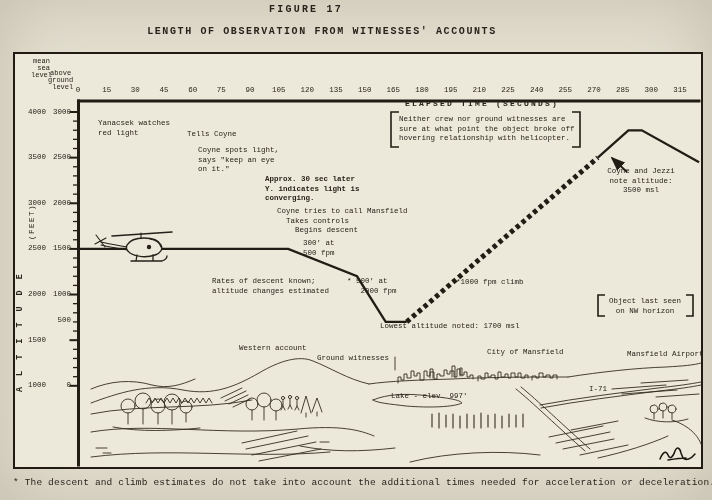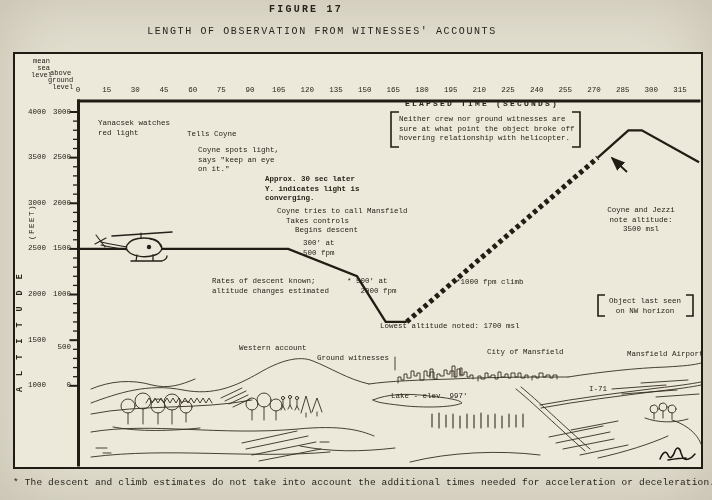--- a/index.html
+++ b/index.html
@@ -2,21 +2,21 @@
 <html><head>
 <meta charset="utf-8">
 <style>
   html,body{margin:0;padding:0;background:#cfccc0;}
   .page{position:relative;width:712px;height:500px;background:#e4e0d1;overflow:hidden;
         font-family:"Liberation Mono","DejaVu Sans Mono",monospace;color:#29241b;
         box-shadow:inset 0 0 70px rgba(110,100,78,.28);}
   .fig-label{position:absolute;top:4px;left:0;width:612px;text-align:center;
              font-size:10px;font-weight:bold;letter-spacing:2.2px;}
   .fig-title{position:absolute;top:26px;left:0;width:644px;text-align:center;
-             font-size:10px;font-weight:normal;letter-spacing:1.6px;}
+             font-size:10px;font-weight:bold;letter-spacing:1.6px;}
   .outer-box{position:absolute;left:13px;top:52px;width:690px;height:417px;
              border:2.5px solid #211c13;background:#ece8da;box-sizing:border-box;}
   svg.overlay{position:absolute;left:0;top:0;pointer-events:none;}
   .elapsed-title{position:absolute;left:376px;top:63px;width:212px;text-align:center;
                  font-size:8px;font-weight:bold;letter-spacing:2.2px;margin-top:36px;}
   .col-hdr{position:absolute;font-size:7px;line-height:7.2px;white-space:pre;text-align:center;}
   .time-tick{position:absolute;top:86px;transform:translateX(-50%);font-size:7.5px;}
   .alt-col{position:absolute;top:0;height:500px;}
   .alt-label{position:absolute;right:0;font-size:7.5px;line-height:9px;}
   #alt-word{position:absolute;left:15px;top:392px;transform:rotate(-90deg);transform-origin:0 0;
@@ -196,21 +196,21 @@
       <span class="alt-label" style="top: 290.04px;">2000</span>
       <span class="alt-label" style="top: 335.675px;">1500</span>
       <span class="alt-label" style="top: 381.31px;">1000</span>
     </div>
   <div id="alt-col-agl" class="alt-col" style="left:50px;width:21px;">
       <span class="alt-label" style="top: 107.5px;">3000</span>
       <span class="alt-label" style="top: 153.135px;">2500</span>
       <span class="alt-label" style="top: 198.77px;">2000</span>
       <span class="alt-label" style="top: 244.405px;">1500</span>
       <span class="alt-label" style="top: 290.04px;">1000</span>
-      <span class="alt-label" style="top: 343px;">500</span>
+      <span class="alt-label" style="top: 316px;">500</span>
       <span class="alt-label" style="top: 381.31px;">0</span>
     </div>
   <div id="alt-word">ALTITUDE</div>
   <div id="alt-unit">(FEET)</div>
 
   <div class="ann" style="left:98px;top:119px;">Yanacsek watches
 red light</div>
   <div class="ann" style="left:187px;top:130px;">Tells Coyne</div>
   <div class="ann" style="left:198px;top:146px;">Coyne spots light,
 says "keep an eye
@@ -225,21 +225,21 @@
 500 fpm</div>
   <div class="ann" style="left:212px;top:277px;">Rates of descent known;
 altitude changes estimated</div>
   <div class="ann" style="left:347px;top:277px;">* 500' at
    2000 fpm</div>
   <div class="ann" style="left:456px;top:278px;">*1000 fpm climb</div>
   <div class="ann" style="left:380px;top:322px;">Lowest altitude noted: 1700 msl</div>
   <div class="ann" style="left:399px;top:115px;">Neither crew nor ground witnesses are
 sure at what point the object broke off
 hovering relationship with helicopter.</div>
-  <div class="ann center" style="left:598px;top:167px;width:86px;margin-top:39px;">Coyne and Jezzi
+  <div class="ann center" style="left:598px;top:167px;width:86px;">Coyne and Jezzi
 note altitude:
 3500 msl</div>
   <div class="ann center" style="left:606px;top:297px;width:78px;">Object last seen
 on NW horizon</div>
 
   <div class="ann" style="left:239px;top:344px;">Western account</div>
   <div class="ann" style="left:317px;top:354px;">Ground witnesses</div>
   <div class="ann" style="left:487px;top:348px;">City of Mansfield</div>
   <div class="ann" style="left:627px;top:350px;">Mansfield Airport</div>
   <div class="ann" style="left:391px;top:392px;">Lake - elev. 997'</div>

